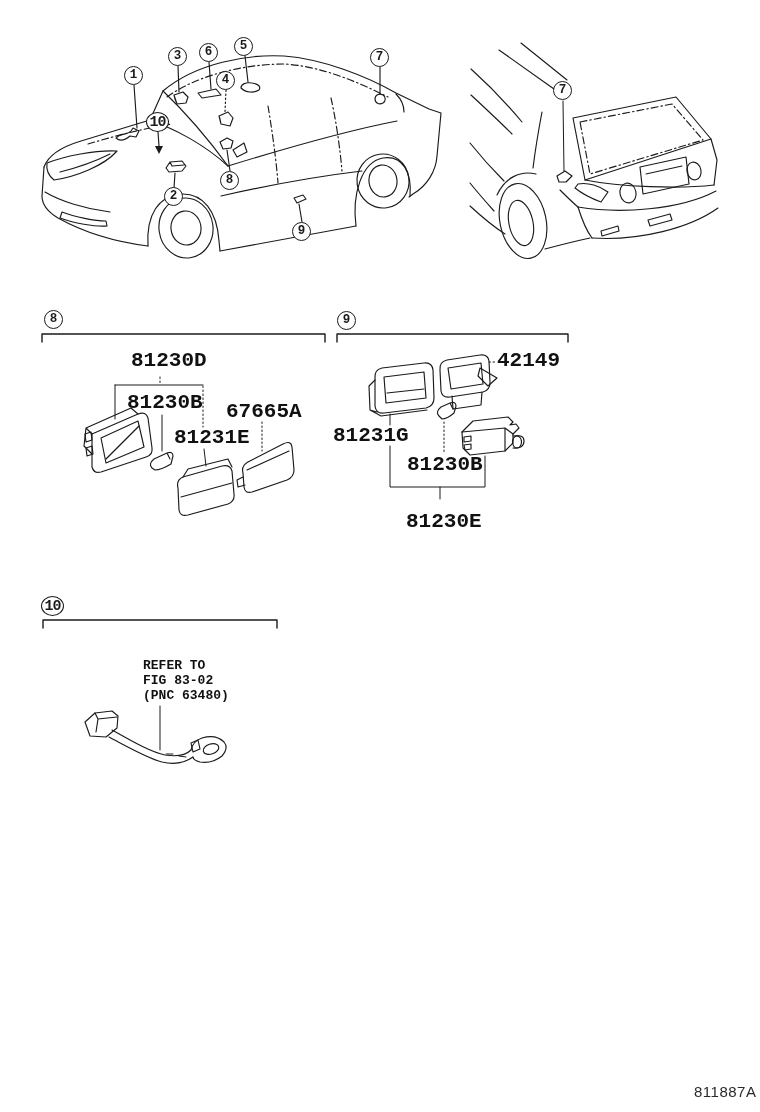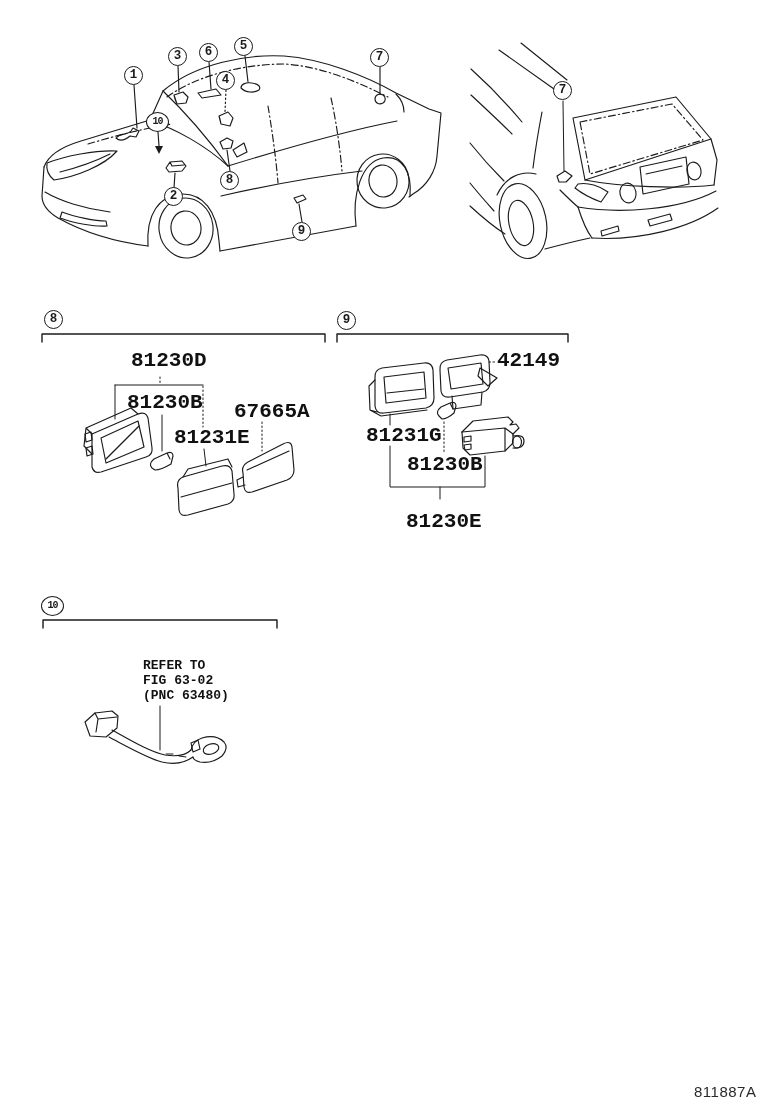--- a/index.html
+++ b/index.html
@@ -12,21 +12,21 @@
   svg .thick{stroke-width:1.4;}
   svg .thin{stroke-width:1;}
   svg .dd{stroke-dasharray:7 3 1.5 3;}
   svg .dot{stroke-dasharray:1.5 2.5;}
   svg .fillink{fill:#1b1b1b;stroke:none;}
   .callout{
     position:absolute;box-sizing:border-box;border:1.4px solid #1b1b1b;border-radius:50%;
     width:19px;height:19px;display:flex;align-items:center;justify-content:center;
     font-size:12.5px;font-weight:bold;color:#1b1b1b;background:#fff;line-height:1;
   }
-  .callout.wide{width:23px;height:20px;font-size:10px;letter-spacing:-1px;text-align:center;}
+  .callout.wide{width:23px;height:20px;font-size:15px;letter-spacing:-1px;text-align:center;}
   .lbl{
     position:absolute;font-weight:bold;font-size:21px;line-height:19px;color:#111;
     white-space:nowrap;letter-spacing:0px;text-align:center;
   }
   .note{
     position:absolute;font-weight:bold;font-size:13px;line-height:15px;color:#111;white-space:pre;padding-left:16px;
   }
   .docnum{
     position:absolute;font-family:"Liberation Sans","DejaVu Sans",sans-serif;
     font-size:15px;color:#2a2a2a;letter-spacing:0.5px;
@@ -206,27 +206,27 @@
   <div class="callout" style="left:220px;top:171px">8</div>
   <div class="callout" style="left:292px;top:222px">9</div>
   <div class="callout" style="left:553px;top:81px">7</div>
 
   <div class="callout" style="left:44px;top:310px">8</div>
   <div class="callout" style="left:337px;top:311px">9</div>
   <div class="callout wide" style="left:41px;top:596px">10</div>
 
   <div class="lbl" style="left:131px;top:351px">81230D</div>
   <div class="lbl" style="left:127px;top:393px">81230B</div>
-  <div class="lbl" style="left:234px;top:402px">67665A</div>
+  <div class="lbl" style="left:226px;top:402px">67665A</div>
   <div class="lbl" style="left:174px;top:428px">81231E</div>
 
   <div class="lbl" style="left:497px;top:351px">42149</div>
-  <div class="lbl" style="left:366px;top:426px">81231G</div>
+  <div class="lbl" style="left:333px;top:426px">81231G</div>
   <div class="lbl" style="left:407px;top:455px">81230B</div>
   <div class="lbl" style="left:406px;top:512px">81230E</div>
 
   <div class="note" style="left:127px;top:658px">REFER TO</div>
-  <div class="note" style="left:127px;top:673px">FIG 63-02</div>
+  <div class="note" style="left:127px;top:673px">FIG 83-02</div>
   <div class="note" style="left:127px;top:688px">(PNC 63480)</div>
 
   <div class="docnum" style="left:694px;top:1083px">811887A</div>
 
 </div>
 
 </body></html>

